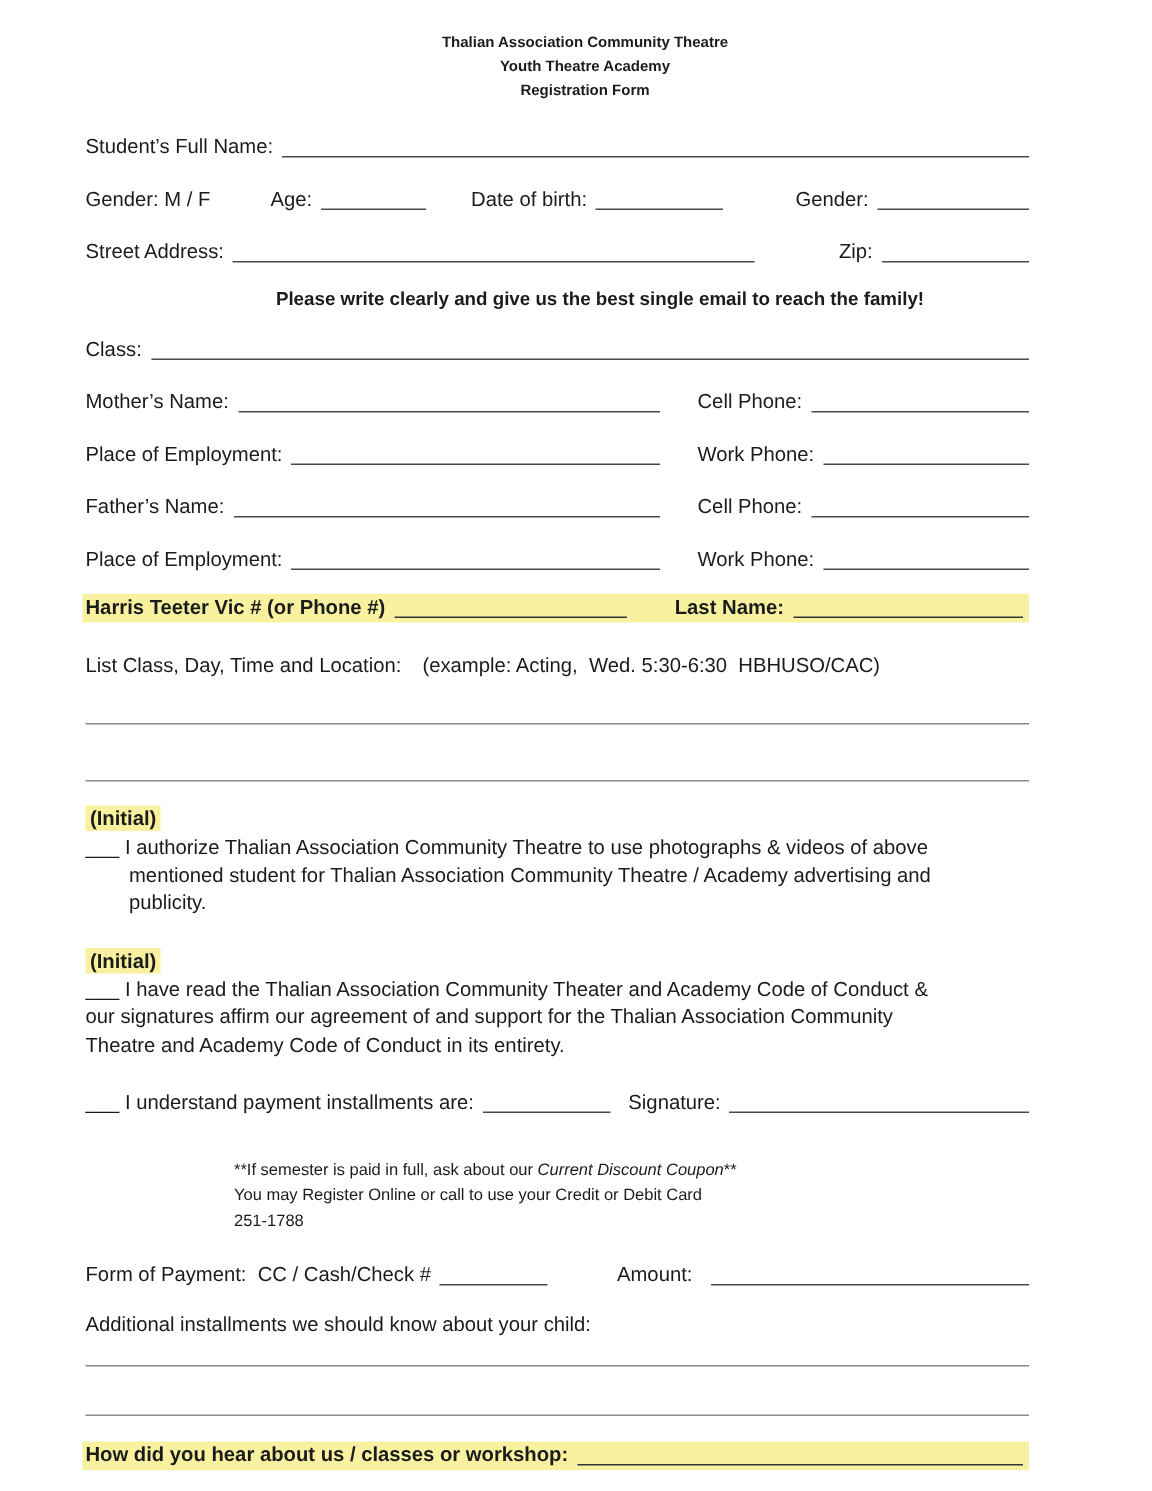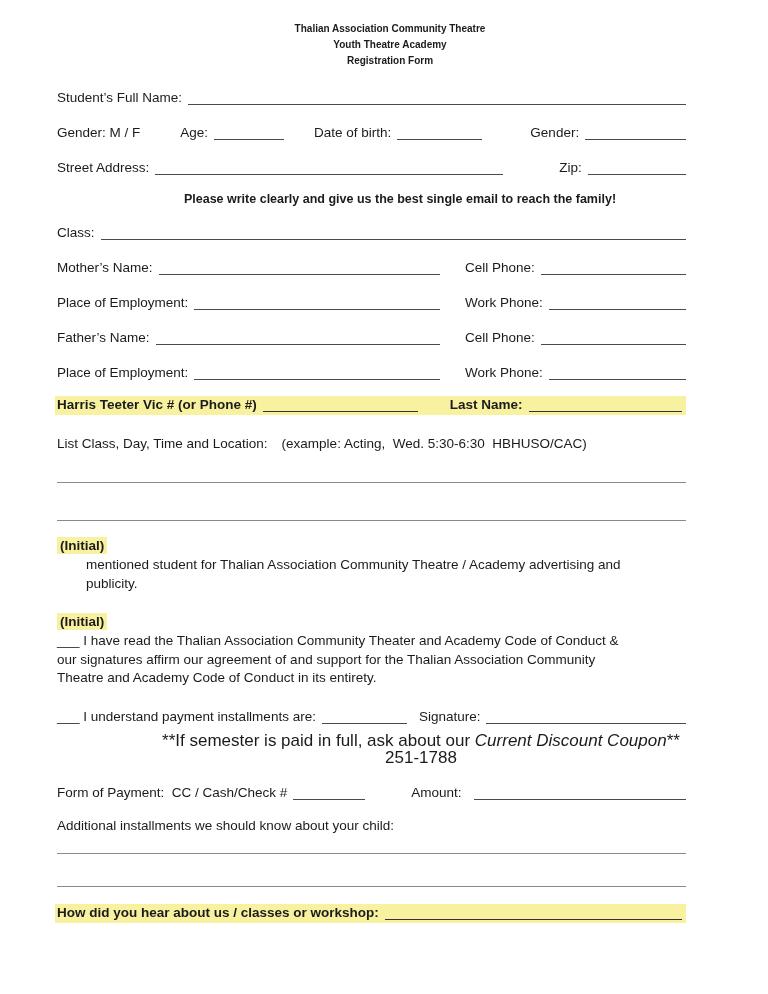--- a/index.html
+++ b/index.html
@@ -8,21 +8,21 @@
     width:768px; height:994px; overflow:hidden;
     font-family:"Liberation Sans","DejaVu Sans",sans-serif;
     color:var(--text,#1b1b1b);
     font-size:13.5px;
   }
   .page { width:768px; height:994px; padding:21px 82px 0 57px; background:#fff; }
 
   .center-block { text-align:center; font-weight:700; }
   .title { margin-left:37px; line-height:16px; font-size:10px; }
   .email-note { margin-left:57px; margin-top:17px; line-height:15px; font-size:12.5px; }
-  .pay-notes { margin-left:99px; margin-top:8px; line-height:17px; font-size:17px; font-weight:400; text-align:center; }
+  .pay-notes { margin-left:99px; margin-top:30px; line-height:17px; font-size:11px; font-weight:400; text-align:left; }
   .italic { font-style:italic; }
 
   .row { display:flex; align-items:center; line-height:14px; }
   .pre { white-space:pre-wrap; }
   .line {
     display:inline-block; height:14px; margin-left:6px;
     border-bottom:1.4px solid var(--line,#4a4a4a);
   }
   .flex1 { flex:1 1 auto; }
   .ruled { height:14px; border-bottom:1.3px solid #8a8a8a; }
@@ -139,20 +139,21 @@
     <span class="pre" style="margin-left:14px">(example: Acting,  Wed. 5:30-6:30  HBHUSO/CAC)</span>
   </div>
 
   <div class="ruled mt18"></div>
   <div class="ruled mt24"></div>
 
   <div class="mt16">
     <span class="hl initial-tag">(Initial)</span>
   </div>
   <div class="para mt2">
+    <span>___ I authorize Thalian Association Community Theatre to use photographs &amp; videos of above</span>
     <span class="indent">mentioned student for Thalian Association Community Theatre / Academy advertising and</span>
     <span class="indent">publicity.</span>
   </div>
 
   <div class="mt20">
     <span class="hl initial-tag">(Initial)</span>
   </div>
   <div class="para mt2">
     <span>___ I have read the Thalian Association Community Theater and Academy Code of Conduct &amp;</span>
     <span>our signatures affirm our agreement of and support for the Thalian Association Community</span>
@@ -161,20 +162,21 @@
 
   <div class="row mt22">
     <span>___ I understand payment installments are:</span>
     <span class="line" style="width:85px"></span>
     <span style="margin-left:12px">Signature:</span>
     <span class="line flex1"></span>
   </div>
 
   <div class="pay-notes">
     <div><span>**If semester is paid in full, ask about our </span><span class="italic">Current Discount Coupon</span><span>**</span></div>
+    <div>You may Register Online or call to use your Credit or Debit Card</div>
     <div>251-1788</div>
   </div>
 
   <div class="row mt20">
     <span class="pre">Form of Payment:  CC / Cash/Check #</span>
     <span class="line" style="width:72px"></span>
     <span style="margin-left:46px">Amount:</span>
     <span class="line flex1" style="margin-left:12px"></span>
   </div>
 

